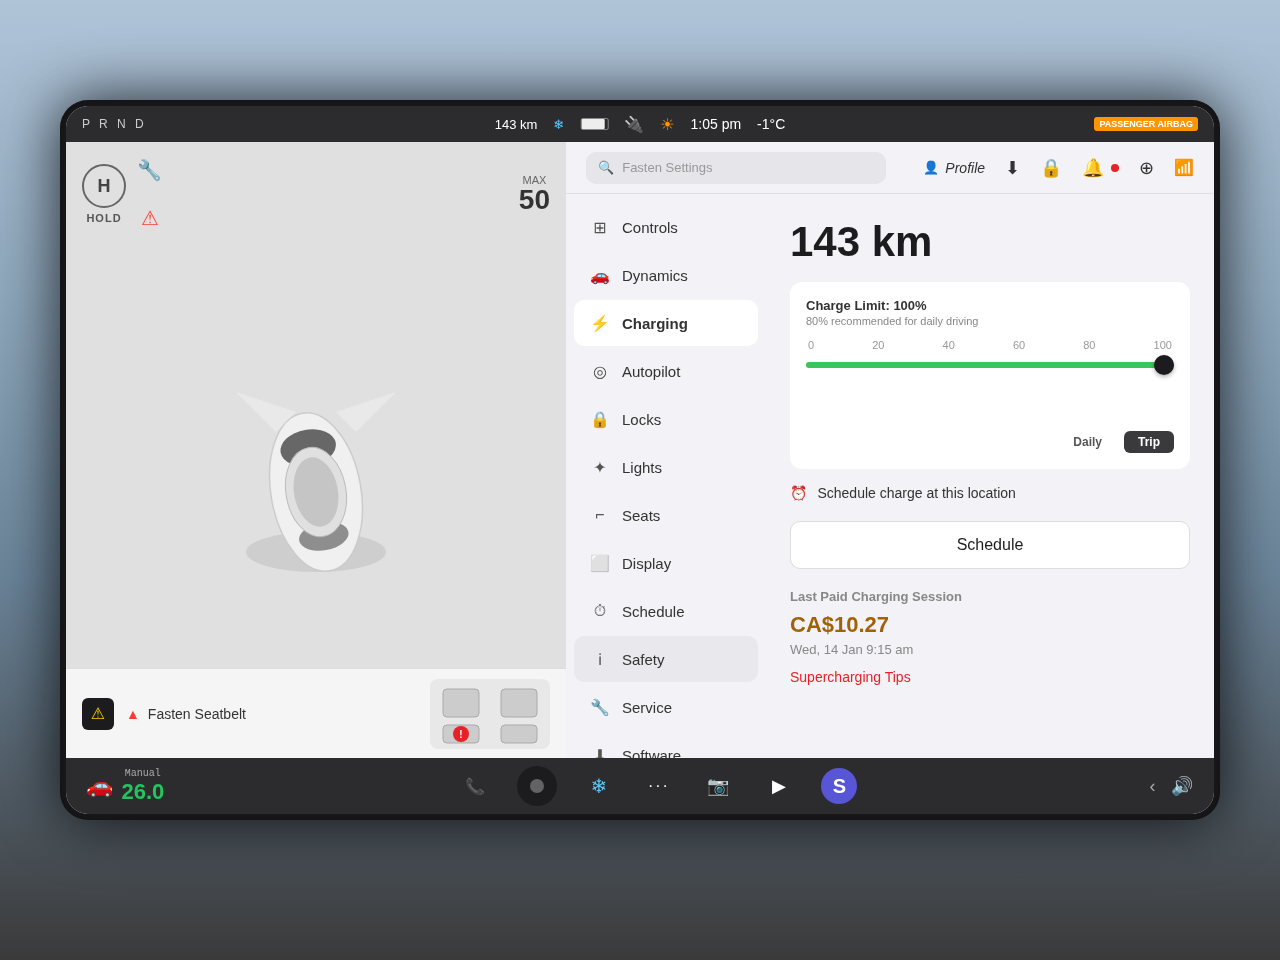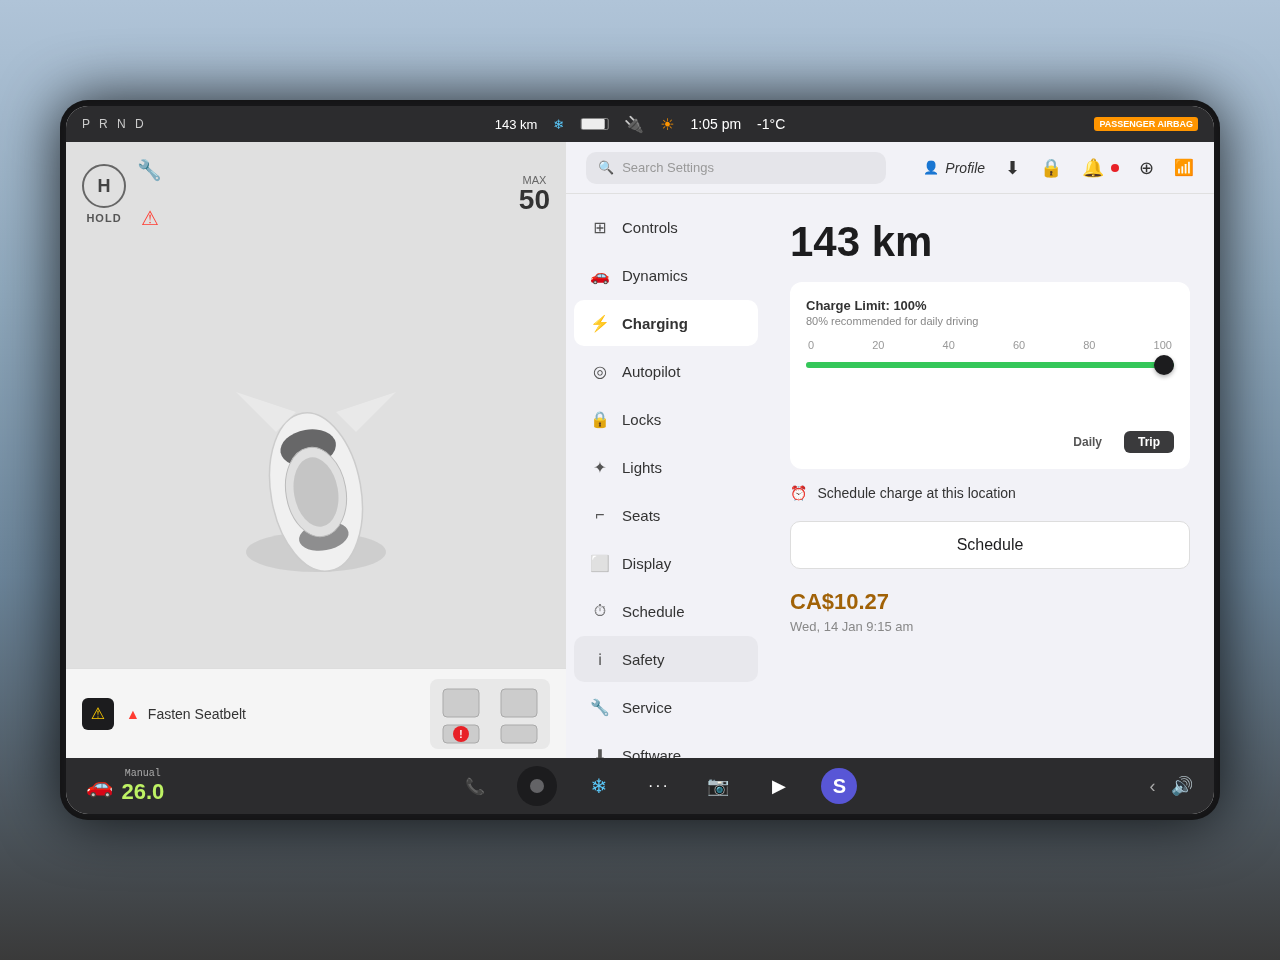--- a/index.html
+++ b/index.html
@@ -668,21 +668,21 @@
             </svg>
           </div>
         </div>
       </div>
 
       <div class="right-panel">
 
         <div class="right-header">
           <div class="search-box">
             <span>🔍</span>
-            <span>Search Settings</span>
+            <span>Fasten Settings</span>
           </div>
           <div class="header-icons">
             <div class="header-icon-item">
               <span>👤</span>
               <span class="profile-label">Profile</span>
             </div>
             <div class="header-icon-item">
               <span style="font-size:18px;">⬇</span>
             </div>
             <div class="header-icon-item">
@@ -788,34 +788,36 @@
 
             
             <div class="schedule-row">
               <span>⏰</span>
               <span>Schedule charge at this location</span>
             </div>
 
             <button class="schedule-btn">Schedule</button>
 
             
+            <div class="last-session-title">Last Paid Charging Session</div>
             <div class="last-session-amount">CA$10.27</div>
             <div class="last-session-date">Wed, 14 Jan 9:15 am</div>
+            <div class="supercharging-link">Supercharging Tips</div>
 
           </div>
         </div>
       </div>
     </div>
 
     <div class="bottom-taskbar">
       <div class="taskbar-left">
         <span style="font-size:22px;">🚗</span>
         <div style="display:flex;flex-direction:column;align-items:center;">
           <span style="font-size:10px;color:#aaa;font-family:Liberation Mono, monospace;">Manual</span>
-          <span style="font-size:22px;font-weight:700;color:#bef264;">26.0</span>
+          <span style="font-size:22px;font-weight:700;color:#22c55e;">26.0</span>
         </div>
       </div>
 
       <div class="taskbar-center">
         <div class="taskbar-icon" style="font-size:16px;">📞</div>
         <div class="taskbar-icon home" style="width:40px;height:40px;background:#1c1c1e;border-radius:50%;display:flex;align-items:center;justify-content:center;">
           <span style="width:14px;height:14px;background:#636366;border-radius:50%;"></span>
         </div>
         <div class="taskbar-icon" style="font-size:20px;color:#5ac8fa;">❄</div>
         <div class="taskbar-icon" style="font-size:16px;letter-spacing:2px;">···</div>

